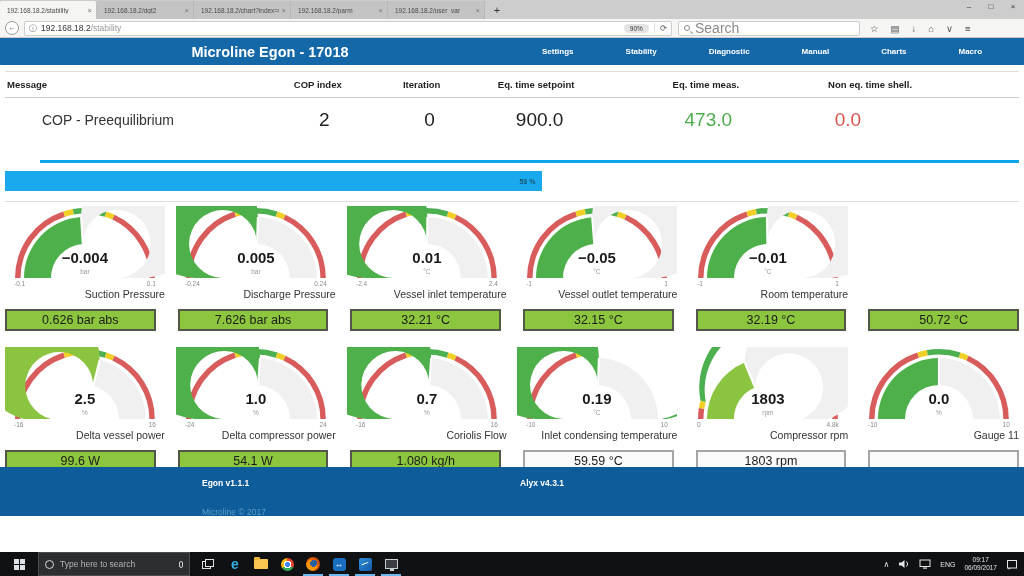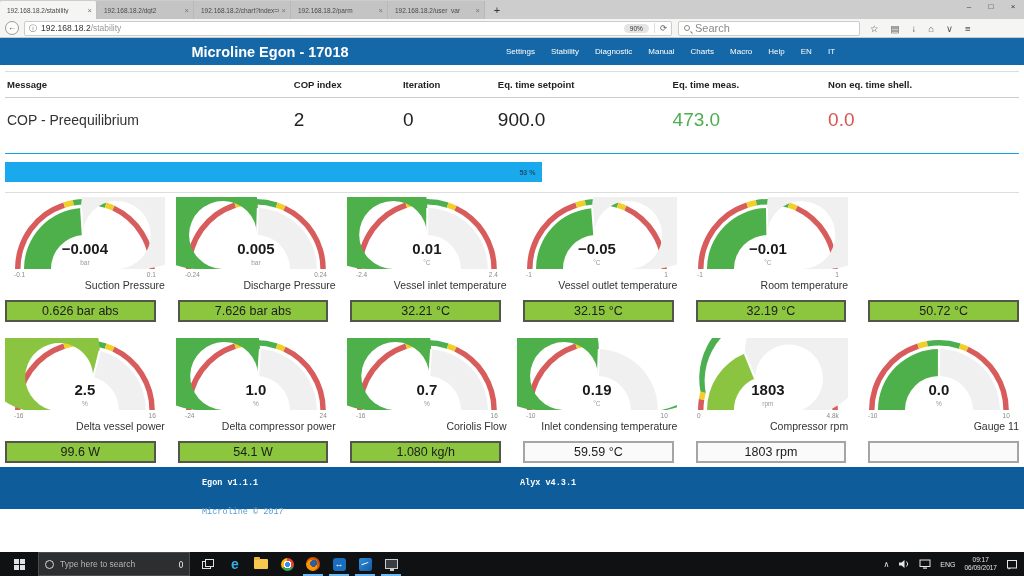--- a/index.html
+++ b/index.html
@@ -32,37 +32,37 @@
   .url-spacer { flex:1; }
   .zoombadge { background:#e4e4e4; border-radius:7px; font-size:6.5px; color:#333; padding:1px 6px; }
   .url-divider { width:1px; height:10px; background:#ddd; margin:0 5px; }
   .reload-icon { font-size:8.5px; color:#555; }
   .searchbar { width:182px; height:15px; background:#fff; border:1px solid #ccc; border-radius:2px;
                margin-left:6px; display:flex; align-items:center; padding:0 5px; }
   .mag { position:relative; width:6px; height:6px; border:1px solid #888; border-radius:50%;
          margin-right:5px; flex:none; }
   .mag::after { content:""; position:absolute; width:3px; height:1px; background:#888;
                 transform:rotate(45deg); left:5px; top:6px; }
-  .search-ph { font-size:11px; color:#8a8a8a; }
+  .search-ph { font-size:14px; color:#8a8a8a; }
   .chrome-icons { display:flex; align-items:center; gap:12px; margin-left:10px; }
   .ci { font-size:9.5px; color:#555; }
 
   
   .page { position:absolute; top:38px; left:0; width:1024px; height:514px; background:#fff; }
 
   .app-header { position:relative; height:27px; background:#1568a7; }
   .app-title { position:absolute; left:270px; top:50%; transform:translate(-50%,-50%);
                color:#fff; font-size:14.5px; font-weight:bold; white-space:nowrap; }
   .app-nav { position:absolute; left:506px; top:0; height:100%; display:flex; align-items:center; gap:16px; }
-  .app-nav-item { color:#fff; font-size:8px; font-weight:normal; white-space:nowrap; }
+  .app-nav-item { color:#fff; font-size:8px; font-weight:bold; white-space:nowrap;margin-left:36px; }
 
   .status-table { margin:6px 5px 0 5px; border-top:1px solid #ddd; }
   .tgrid { display:grid; grid-template-columns:28.4% 10.8% 9.4% 17.3% 15.4% 18.7%; }
   .thead { padding:7px 2px 7px 2px; border-bottom:1px solid #ccc; font-size:9.5px; font-weight:bold; color:#222; }
-  .trow  { padding:11px 2px 22px 2px; border-bottom:1px solid #0ea5e9; align-items:center; }
+  .trow  { padding:11px 2px 29px 2px; border-bottom:3px solid #0ea5e9; align-items:center;margin-left:35px; }
   .msg { font-size:14px; color:#333; }
   .num { font-size:19px; color:#222; }
   .num.green { color:#4cae4c; }
   .num.red   { color:#d9534f; }
   .progress-row { padding:8px 0 10px 0; border-bottom:1px solid #ddd; }
   .progress-track { height:20px; }
   .progress-fill { height:20px; background:#1aa9ec; display:flex; align-items:center;
                    justify-content:flex-end; padding-right:7px;
                    font-size:7px; font-weight:bold; color:#19516f; }
 
@@ -71,21 +71,21 @@
   .gauge-row.r2 { margin-top:16px; }
   .gauge-cell { text-align:right; }
   .gauge-cell svg { width:100%; display:block; }
   .gauge-label { font-size:10.5px; color:#333; margin-top:0; white-space:nowrap; }
   .box-row { display:grid; grid-template-columns:repeat(6,1fr); column-gap:22px; padding:0 5px; margin-top:9px; }
   .vbox { height:22px; display:flex; align-items:center; justify-content:center;
           font-size:12.5px; color:#1c1c1c; }
   .vbox.green { background:#8cc63e; border:2px solid #52574a; }
   .vbox.white { background:#fafafa; border:2px solid #a5a5a5; }
 
-  .app-footer { position:absolute; left:0; top:429px; width:1024px; height:42px; background:#0e5c99;font-family:Liberation Mono, monospace; }
+  .app-footer { position:absolute; left:0; top:429px; width:1024px; height:49px; background:#0e5c99; }
   .ft { position:absolute; color:#fff; font-size:8.5px; font-weight:bold; white-space:nowrap; }
   .ft.egon { left:202px; top:11px; }
   .ft.alyx { left:520px; top:11px; }
   .ft.copy { left:202px; top:40px; font-weight:normal; color:#5c9bc8; }
 
   
   .taskbar { position:absolute; left:0; top:552px; width:1024px; height:24px; background:#101113;
              display:flex; align-items:center; }
   .startbtn { width:38px; height:24px; display:flex; align-items:center; justify-content:center; }
   .winlogo { display:grid; grid-template-columns:5px 5px; grid-template-rows:5px 5px; gap:1px; }

